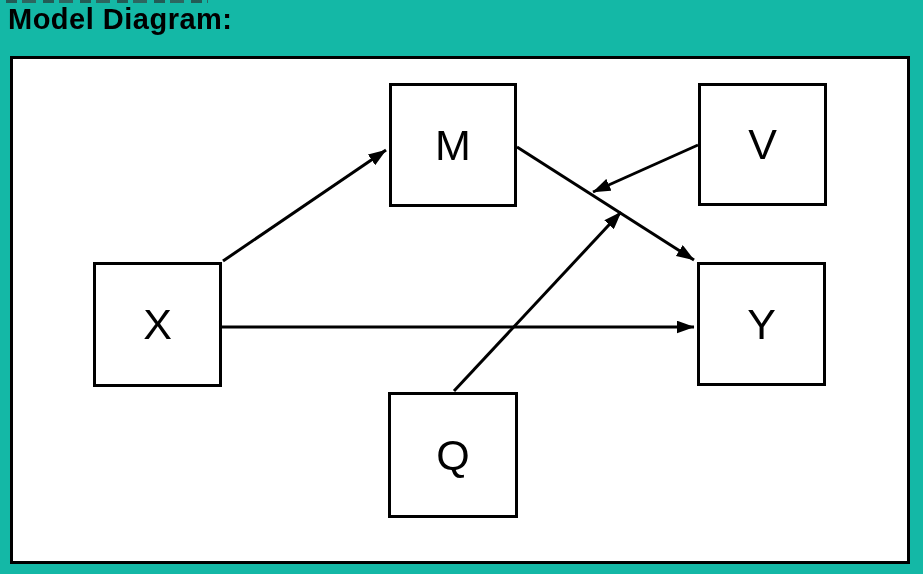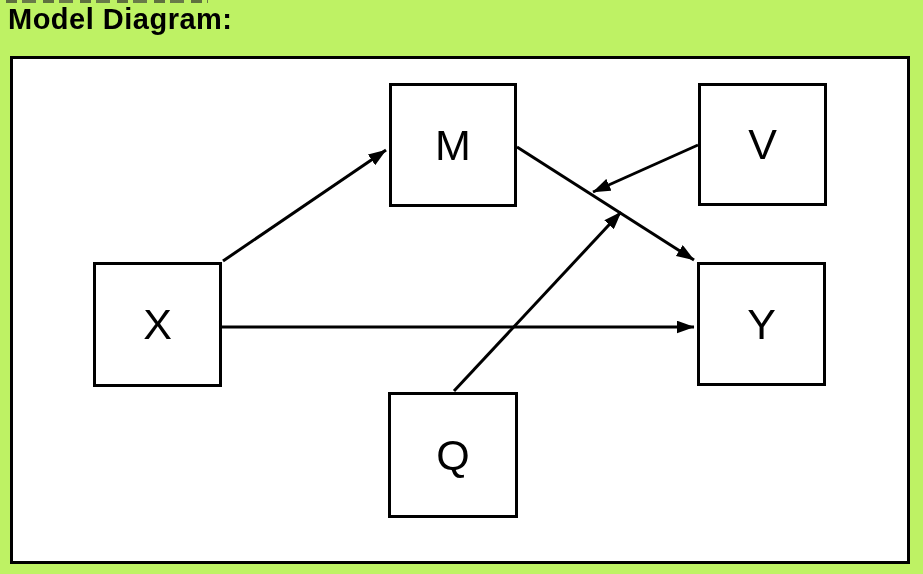--- a/index.html
+++ b/index.html
@@ -5,21 +5,21 @@
   html, body {
     margin: 0;
     padding: 0;
     background: #ffffff;
     font-family: "Liberation Sans", sans-serif;
   }
   .canvas {
     position: relative;
     width: 923px;
     height: 574px;
-    background: #bef264;
+    background: #14b8a6;
     overflow: hidden;
     text-align: right;
   }
   .crop-artifact {
     position: absolute;
     top: 0;
     left: 6px;
     width: 202px;
     height: 3px;
     background: repeating-linear-gradient(90deg,

